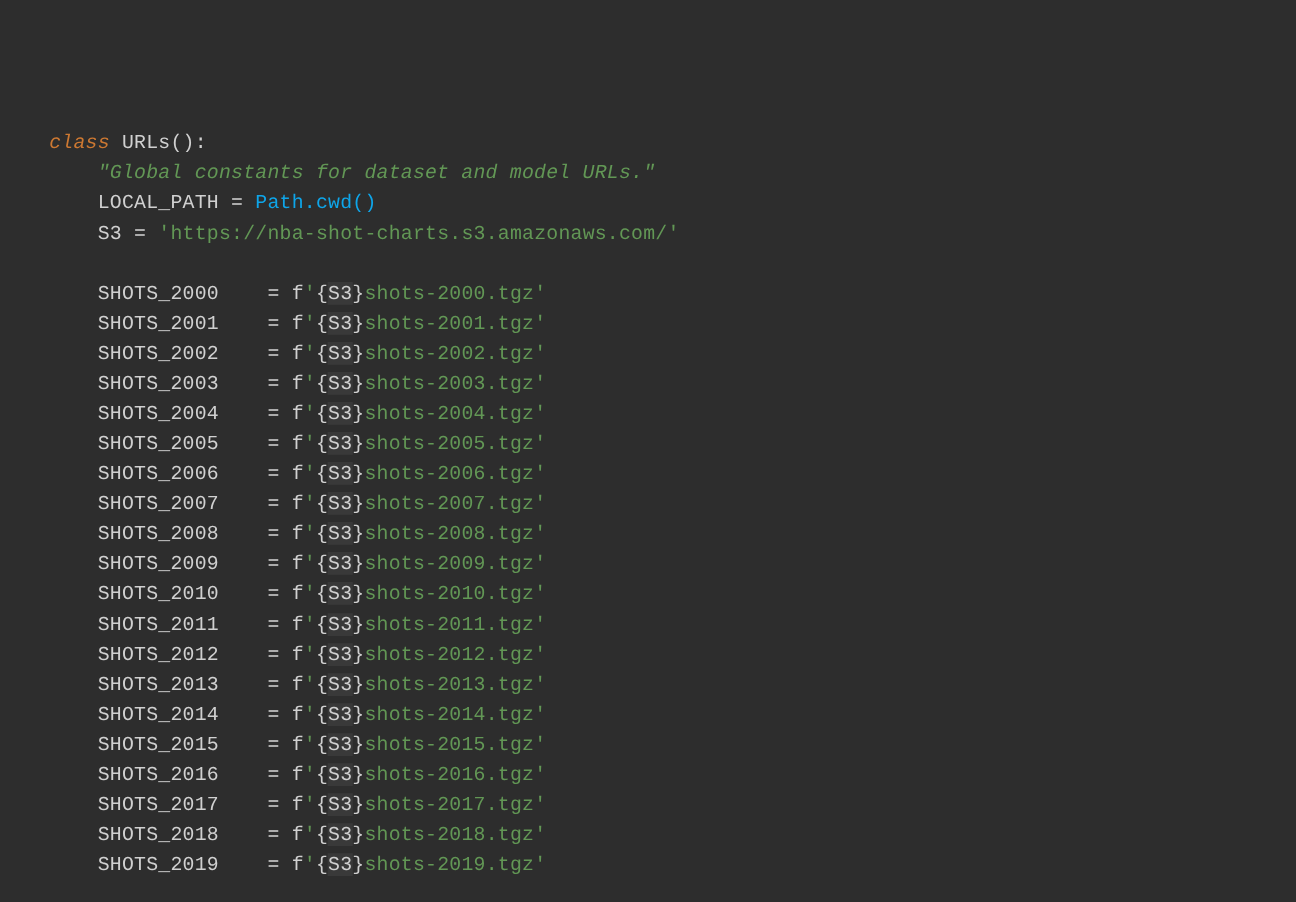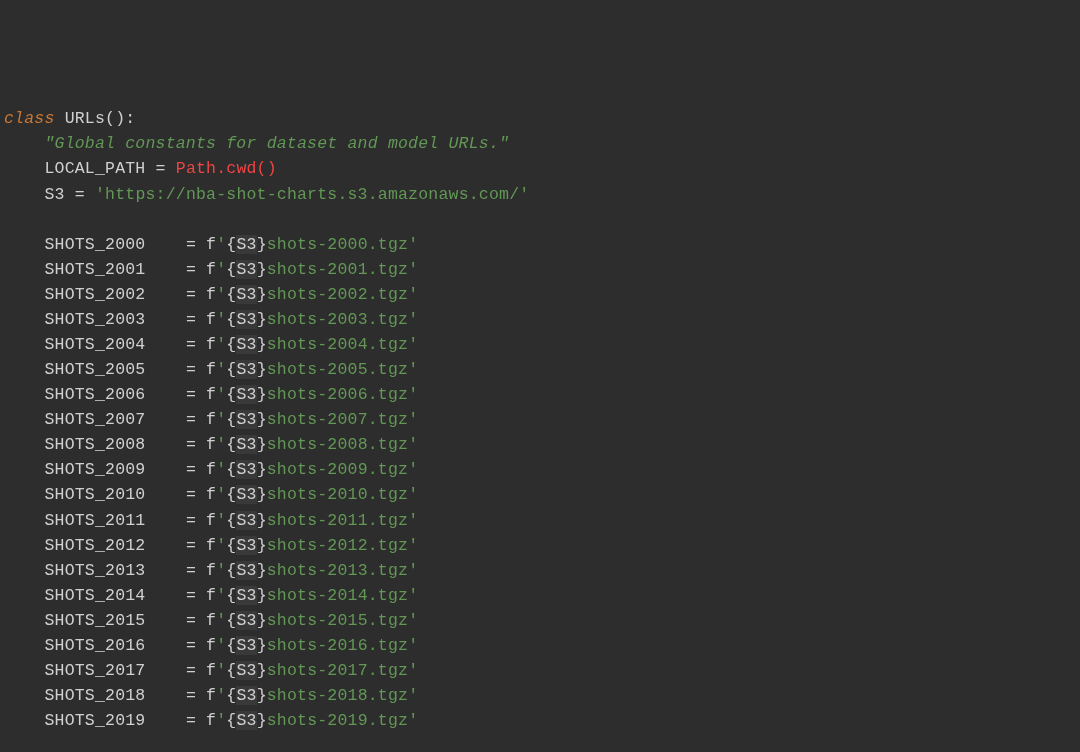--- a/index.html
+++ b/index.html
@@ -11,27 +11,27 @@
       color: #d0d0d0;
       padding: 6px 0px;
       white-space: pre;
       letter-spacing: 0.2px;
     }
     .kw { color: #cc7832; font-style: italic; }
     .cls { color: #d0d0d0; }
     .paren { color: #d0d0d0; }
     .colon { color: #d0d0d0; }
     .doc { color: #629755; font-style: italic; }
-    .func { color: #ef4444; font-family: Liberation Mono, monospace; }
+    .func { color: #0ea5e9; font-family: Liberation Mono, monospace; }
     .eq { color: #d0d0d0; }
     .str { color: #629755; }
     .fpre { color: #d0d0d0; }
     .br { color: #d0d0d0; }
     .strvar { color: #d0d0d0; background-color: rgba(255,255,255,0.06); }
-    .line { display:block; padding-left:4px; }
+    .line { display:block; padding-left:16px;margin-left:25px; }
   </style>
 </head>
 <body>
 
 
 
 <span class="line"><span class="kw">class</span> <span class="cls">URLs</span><span class="paren">(</span><span class="paren">)</span><span class="colon">:</span></span><span class="line">    <span class="doc">"Global constants for dataset and model URLs."</span></span><span class="line">    <span class="cls">LOCAL_PATH</span> <span class="eq">=</span> <span class="func">Path.cwd()</span></span><span class="line">    <span class="cls">S3</span> <span class="eq">=</span> <span class="str">'https://nba-shot-charts.s3.amazonaws.com/'</span></span><span class="line"> </span><div id="shots-container"><span class="line">    <span class="cls">SHOTS_2000</span>    <span class="eq">=</span> <span class="fpre">f</span><span class="str">'</span><span class="br">{</span><span class="strvar">S3</span><span class="br">}</span><span class="str">shots-2000.tgz</span><span class="str">'</span></span><span class="line">    <span class="cls">SHOTS_2001</span>    <span class="eq">=</span> <span class="fpre">f</span><span class="str">'</span><span class="br">{</span><span class="strvar">S3</span><span class="br">}</span><span class="str">shots-2001.tgz</span><span class="str">'</span></span><span class="line">    <span class="cls">SHOTS_2002</span>    <span class="eq">=</span> <span class="fpre">f</span><span class="str">'</span><span class="br">{</span><span class="strvar">S3</span><span class="br">}</span><span class="str">shots-2002.tgz</span><span class="str">'</span></span><span class="line">    <span class="cls">SHOTS_2003</span>    <span class="eq">=</span> <span class="fpre">f</span><span class="str">'</span><span class="br">{</span><span class="strvar">S3</span><span class="br">}</span><span class="str">shots-2003.tgz</span><span class="str">'</span></span><span class="line">    <span class="cls">SHOTS_2004</span>    <span class="eq">=</span> <span class="fpre">f</span><span class="str">'</span><span class="br">{</span><span class="strvar">S3</span><span class="br">}</span><span class="str">shots-2004.tgz</span><span class="str">'</span></span><span class="line">    <span class="cls">SHOTS_2005</span>    <span class="eq">=</span> <span class="fpre">f</span><span class="str">'</span><span class="br">{</span><span class="strvar">S3</span><span class="br">}</span><span class="str">shots-2005.tgz</span><span class="str">'</span></span><span class="line">    <span class="cls">SHOTS_2006</span>    <span class="eq">=</span> <span class="fpre">f</span><span class="str">'</span><span class="br">{</span><span class="strvar">S3</span><span class="br">}</span><span class="str">shots-2006.tgz</span><span class="str">'</span></span><span class="line">    <span class="cls">SHOTS_2007</span>    <span class="eq">=</span> <span class="fpre">f</span><span class="str">'</span><span class="br">{</span><span class="strvar">S3</span><span class="br">}</span><span class="str">shots-2007.tgz</span><span class="str">'</span></span><span class="line">    <span class="cls">SHOTS_2008</span>    <span class="eq">=</span> <span class="fpre">f</span><span class="str">'</span><span class="br">{</span><span class="strvar">S3</span><span class="br">}</span><span class="str">shots-2008.tgz</span><span class="str">'</span></span><span class="line">    <span class="cls">SHOTS_2009</span>    <span class="eq">=</span> <span class="fpre">f</span><span class="str">'</span><span class="br">{</span><span class="strvar">S3</span><span class="br">}</span><span class="str">shots-2009.tgz</span><span class="str">'</span></span><span class="line">    <span class="cls">SHOTS_2010</span>    <span class="eq">=</span> <span class="fpre">f</span><span class="str">'</span><span class="br">{</span><span class="strvar">S3</span><span class="br">}</span><span class="str">shots-2010.tgz</span><span class="str">'</span></span><span class="line">    <span class="cls">SHOTS_2011</span>    <span class="eq">=</span> <span class="fpre">f</span><span class="str">'</span><span class="br">{</span><span class="strvar">S3</span><span class="br">}</span><span class="str">shots-2011.tgz</span><span class="str">'</span></span><span class="line">    <span class="cls">SHOTS_2012</span>    <span class="eq">=</span> <span class="fpre">f</span><span class="str">'</span><span class="br">{</span><span class="strvar">S3</span><span class="br">}</span><span class="str">shots-2012.tgz</span><span class="str">'</span></span><span class="line">    <span class="cls">SHOTS_2013</span>    <span class="eq">=</span> <span class="fpre">f</span><span class="str">'</span><span class="br">{</span><span class="strvar">S3</span><span class="br">}</span><span class="str">shots-2013.tgz</span><span class="str">'</span></span><span class="line">    <span class="cls">SHOTS_2014</span>    <span class="eq">=</span> <span class="fpre">f</span><span class="str">'</span><span class="br">{</span><span class="strvar">S3</span><span class="br">}</span><span class="str">shots-2014.tgz</span><span class="str">'</span></span><span class="line">    <span class="cls">SHOTS_2015</span>    <span class="eq">=</span> <span class="fpre">f</span><span class="str">'</span><span class="br">{</span><span class="strvar">S3</span><span class="br">}</span><span class="str">shots-2015.tgz</span><span class="str">'</span></span><span class="line">    <span class="cls">SHOTS_2016</span>    <span class="eq">=</span> <span class="fpre">f</span><span class="str">'</span><span class="br">{</span><span class="strvar">S3</span><span class="br">}</span><span class="str">shots-2016.tgz</span><span class="str">'</span></span><span class="line">    <span class="cls">SHOTS_2017</span>    <span class="eq">=</span> <span class="fpre">f</span><span class="str">'</span><span class="br">{</span><span class="strvar">S3</span><span class="br">}</span><span class="str">shots-2017.tgz</span><span class="str">'</span></span><span class="line">    <span class="cls">SHOTS_2018</span>    <span class="eq">=</span> <span class="fpre">f</span><span class="str">'</span><span class="br">{</span><span class="strvar">S3</span><span class="br">}</span><span class="str">shots-2018.tgz</span><span class="str">'</span></span><span class="line">    <span class="cls">SHOTS_2019</span>    <span class="eq">=</span> <span class="fpre">f</span><span class="str">'</span><span class="br">{</span><span class="strvar">S3</span><span class="br">}</span><span class="str">shots-2019.tgz</span><span class="str">'</span></span></div>
 
 
 

